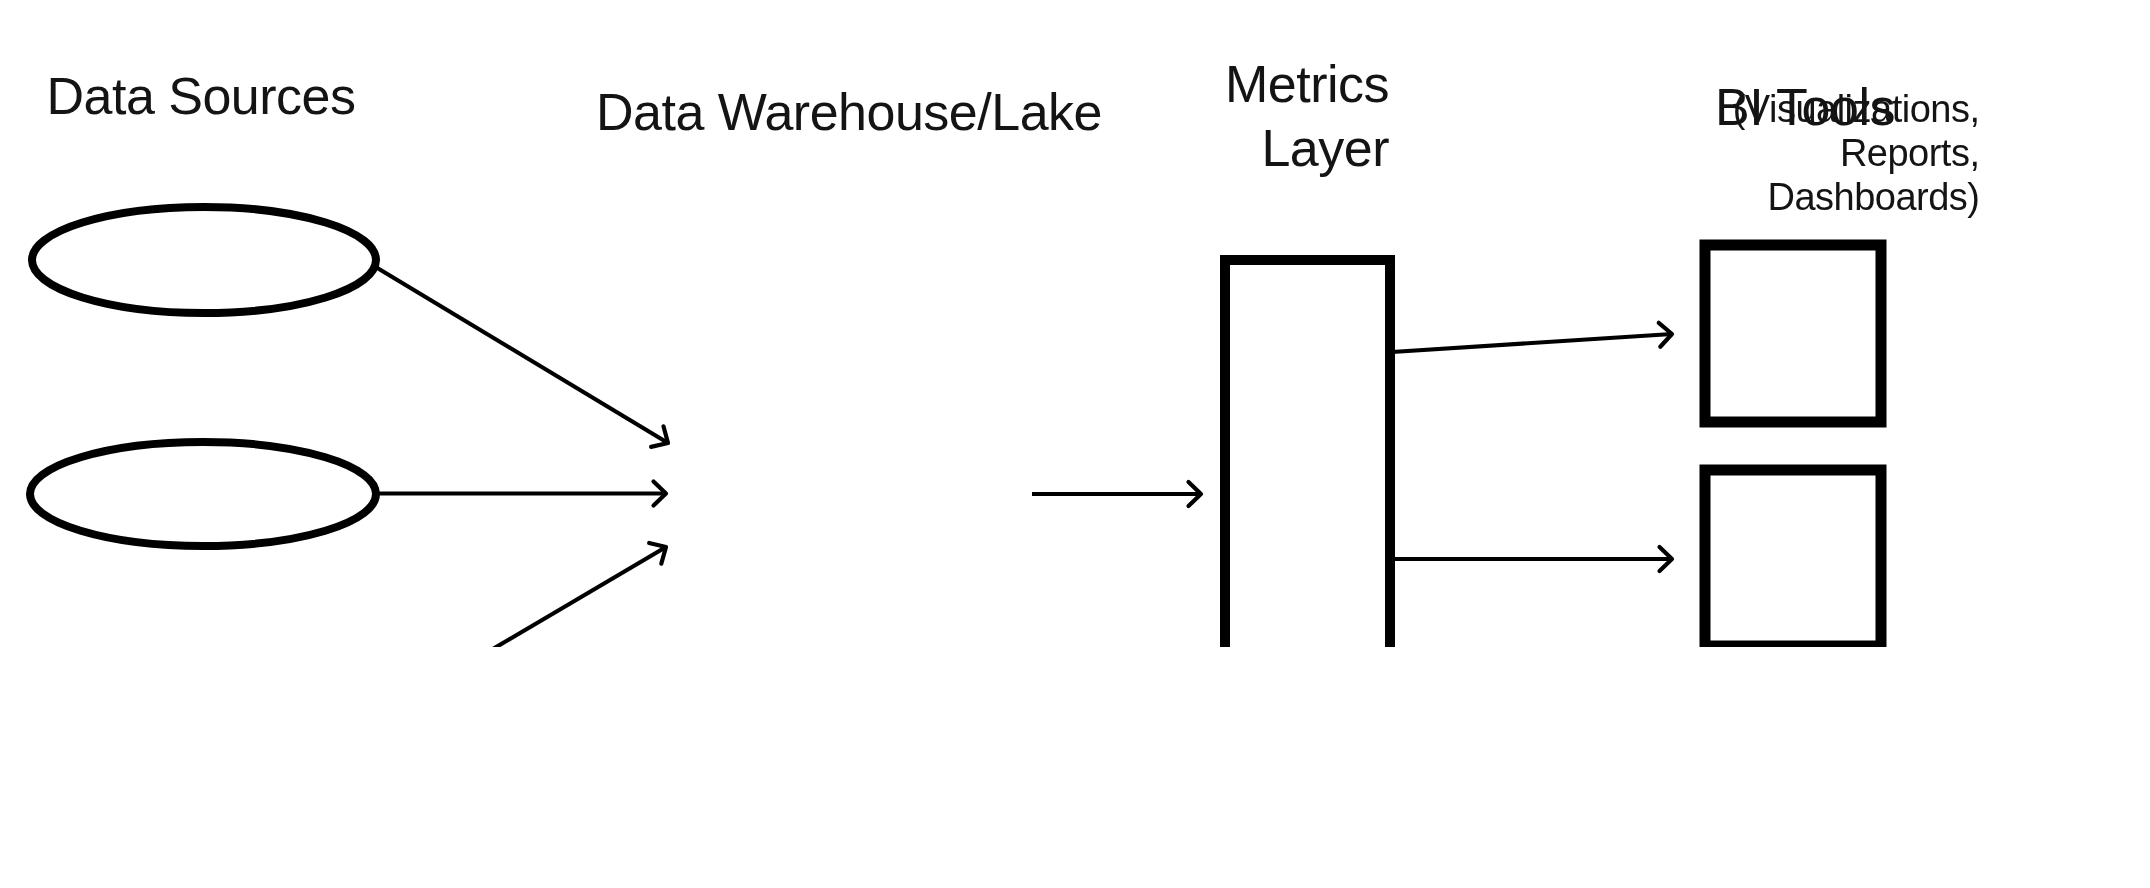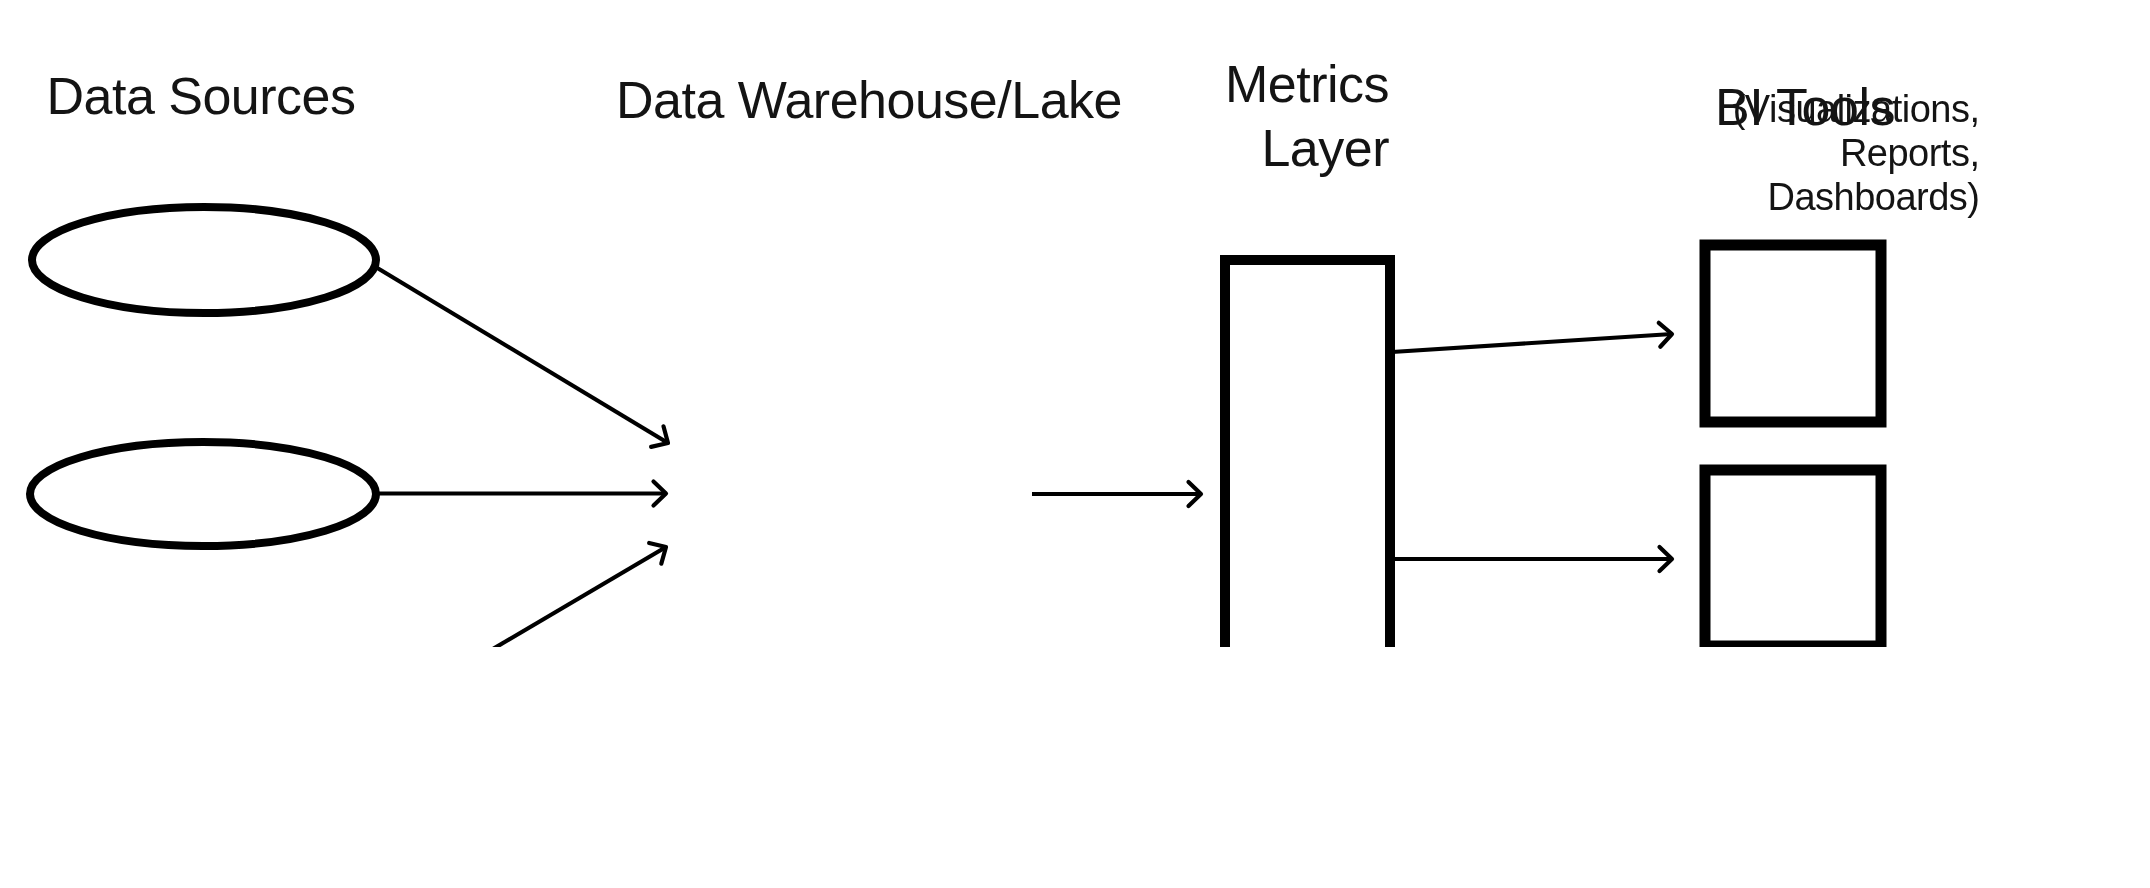--- a/index.html
+++ b/index.html
@@ -84,21 +84,21 @@
     <line class="connector" x1="1393" y1="559" x2="1672" y2="559" marker-end="url(#arrowhead)"></line>
     <line class="connector" x1="1392" y1="720" x2="1668" y2="777" marker-end="url(#arrowhead)"></line>
 
     <rect class="shape bi-box" x="1705" y="245" width="176" height="177"></rect>
     <rect class="shape bi-box" x="1705" y="470" width="176" height="176"></rect>
     <rect class="shape bi-box" x="1705" y="696" width="176" height="175"></rect>
   </svg>
 
   <div class="label" style="left:201px; top:96px;">Data Sources</div>
 
-  <div class="label" style="left:849px; top:100px;margin-left:20px;">Data Warehouse/Lake</div>
+  <div class="label" style="left:849px; top:112px;">Data Warehouse/Lake</div>
 
   <div class="label" style="left:1307px; top:116px;text-align:right;">Metrics
 Layer</div>
 
   <div class="label" style="left:1805px; top:107px;">BI Tools</div>
 
   <div class="label sub" style="left:1809px; top:153px;text-align:right;">(Visualizations, Reports, Dashboards)</div>
 
 </div>
 

